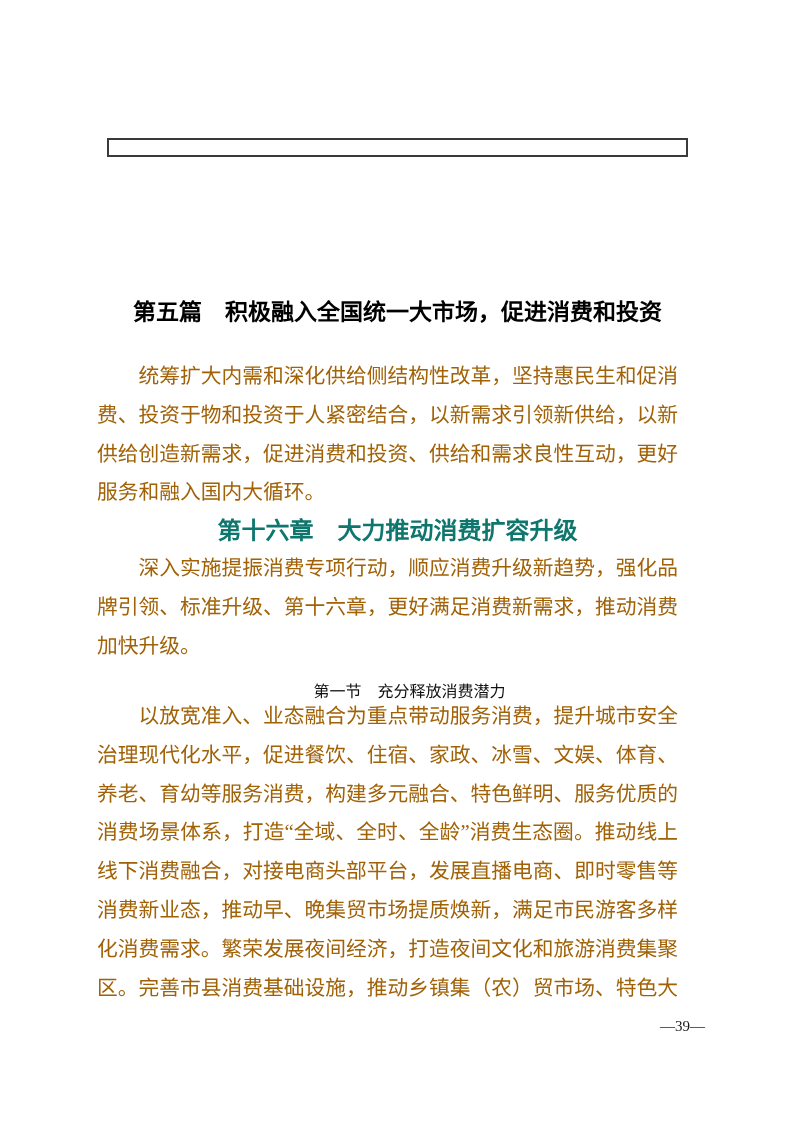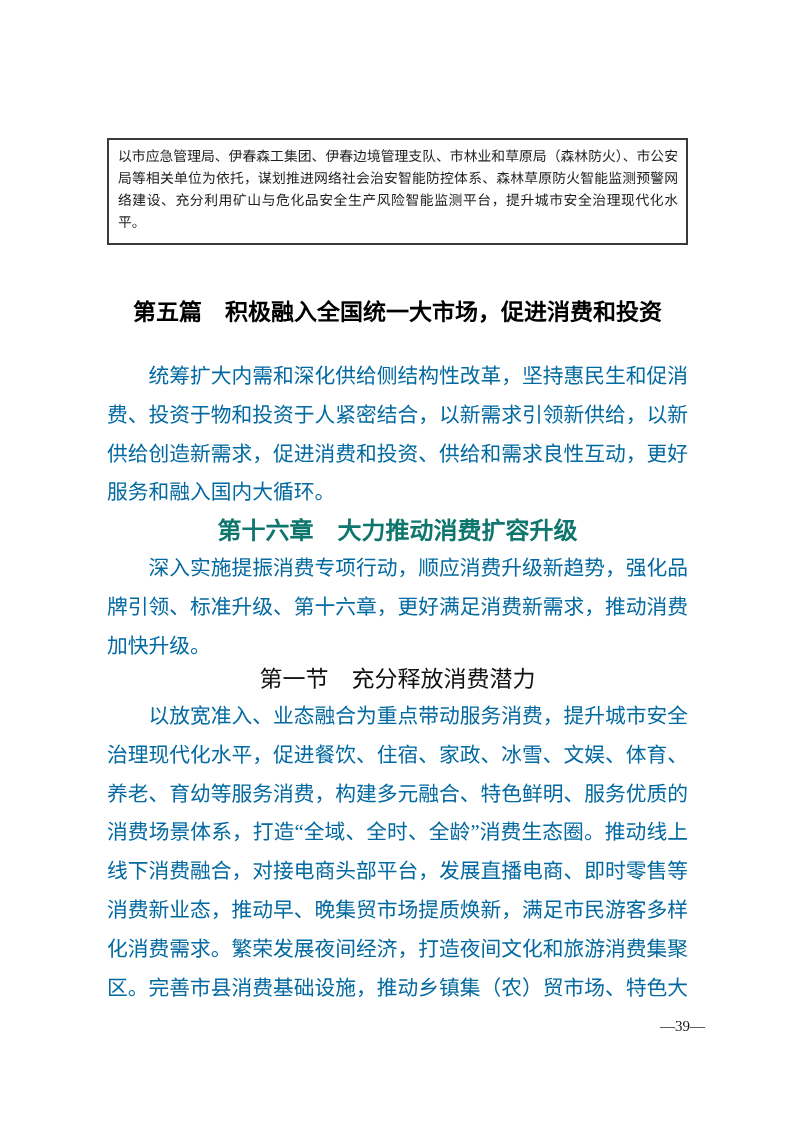--- a/index.html
+++ b/index.html
@@ -62,39 +62,39 @@
     font-weight: bold;
     font-size: 24px;
     line-height: 34px;
     color: #0f766e;
   }
   .section-heading {
     position: absolute;
     left: 107px;
     top: 663px;
     width: 581px;
-    margin: 0;
+    margin: 12px;
     text-align: center;
     font-weight: normal;
-    font-size: 23px;
+    font-size: 16px;
     line-height: 34px;
     color: #111111;
   }
 
   
   .para {
     position: absolute;
-    left: 107px;
+    left: 97px;
     width: 581px;
     margin: 0;
     font-size: 20.75px;
     line-height: 38.8px;
     text-align: justify;
     text-indent: 2em;
-    color: #0369a1;
+    color: #a16207;
   }
   .p1 { top: 357px; }
   .p2 { top: 549px; }
   .p3 { top: 697px; }
 
   
   .page-number {
     position: absolute;
     top: 1013px;
     right: 88px;
@@ -102,21 +102,20 @@
     line-height: 26px;
     color: #1a1a1a;
   }
 </style>
 </head>
 <body>
 
 <div class="callout">
   <div class="callout-row">
     <div class="callout-main">
-      <div class="callout-body">以市应急管理局、伊春森工集团、伊春边境管理支队、市林业和草原局（森林防火）、市公安局等相关单位为依托，谋划推进网络社会治安智能防控体系、森林草原防火智能监测预警网络建设、充分利用矿山与危化品安全生产风险智能监测平台，提升城市安全治理现代化水平。</div>
     </div>
   </div>
 </div>
 
 <h1 class="part-heading">第五篇　积极融入全国统一大市场，促进消费和投资</h1>
 
 <p class="para p1">统筹扩大内需和深化供给侧结构性改革，坚持惠民生和促消费、投资于物和投资于人紧密结合，以新需求引领新供给，以新供给创造新需求，促进消费和投资、供给和需求良性互动，更好服务和融入国内大循环。</p>
 
 <h2 class="chapter-heading">第十六章　大力推动消费扩容升级</h2>
 

